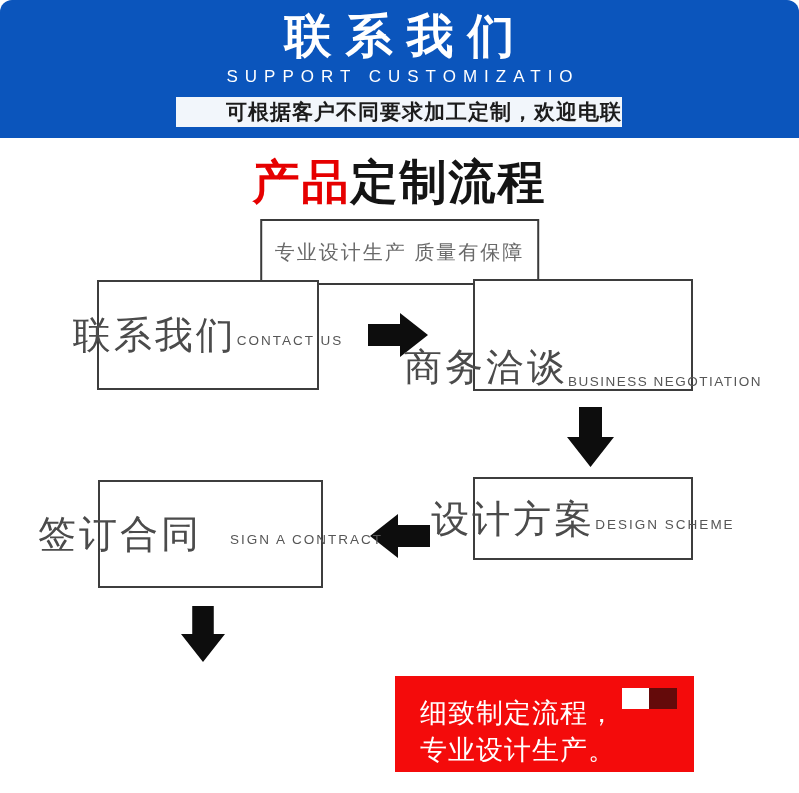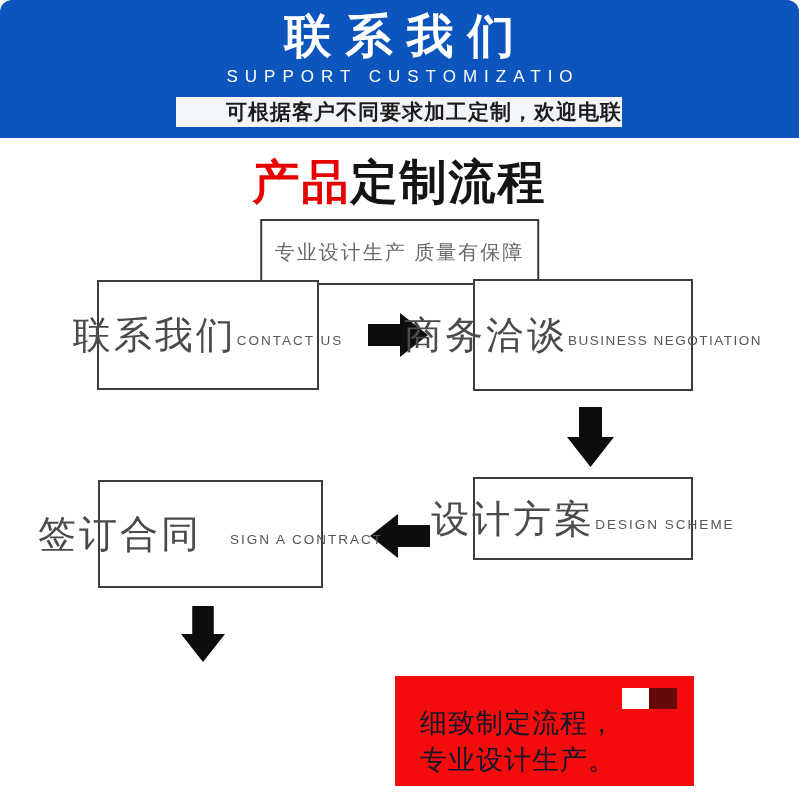--- a/index.html
+++ b/index.html
@@ -39,32 +39,32 @@
   }
   
   .flow-box{
     position:absolute;background:#ffffff;border:2px solid #3d3d3d;
     display:flex;align-items:center;justify-content:center;
     text-align:center;box-sizing:border-box;
   }
   .flow-zh{font-size:38px;color:#4b4b4b;letter-spacing:3px;line-height:44px;white-space:nowrap;}
   .flow-en{font-size:13.5px;color:#565656;letter-spacing:2px;margin-top:11px;white-space:nowrap;}
   #box-contact{left:97px;top:280px;width:222px;height:110px;}
-  #box-negotiation{left:473px;top:279px;width:220px;height:112px;}
+  #box-negotiation{left:473px;top:279px;width:220px;height:112px;align-items:flex-end;}
   #box-negotiation .flow-en{letter-spacing:1.5px;}
   #box-scheme{left:473px;top:477px;width:220px;height:83px;}
   #box-contract{left:98px;top:480px;width:225px;height:108px;gap:28px;}
   #box-production{left:97px;top:677px;width:295px;height:109px;}
   #box-production .flow-zh{font-size:41px;letter-spacing:3px;}
   #box-production .flow-en{font-size:11.5px;letter-spacing:0;margin-top:9px;color:#474747;}
   
   .red-note{
-    position:absolute;left:395px;top:676px;width:299px;height:110px;
-    background:#f40b0b;color:#0f172a;box-sizing:border-box;
-    padding:29px 0 0 25px;
+    position:absolute;left:395px;top:676px;width:299px;height:96px;
+    background:#f40b0b;color:#ffffff;box-sizing:border-box;
+    padding:19px 0 0 25px;
   }
   .red-note .line{font-size:27px;letter-spacing:1px;line-height:37px;white-space:nowrap;}
   .sq-white{position:absolute;left:227px;top:12px;width:27px;height:21px;background:#ffffff;}
   .sq-dark{position:absolute;left:254px;top:12px;width:28px;height:21px;background:#640a0a;}
   
   .arrow{position:absolute;}
   #arrow-right{left:368px;top:313px;}
   #arrow-down-1{left:567px;top:407px;}
   #arrow-left{left:370px;top:514px;}
   #arrow-down-2{left:181px;top:605px;}

